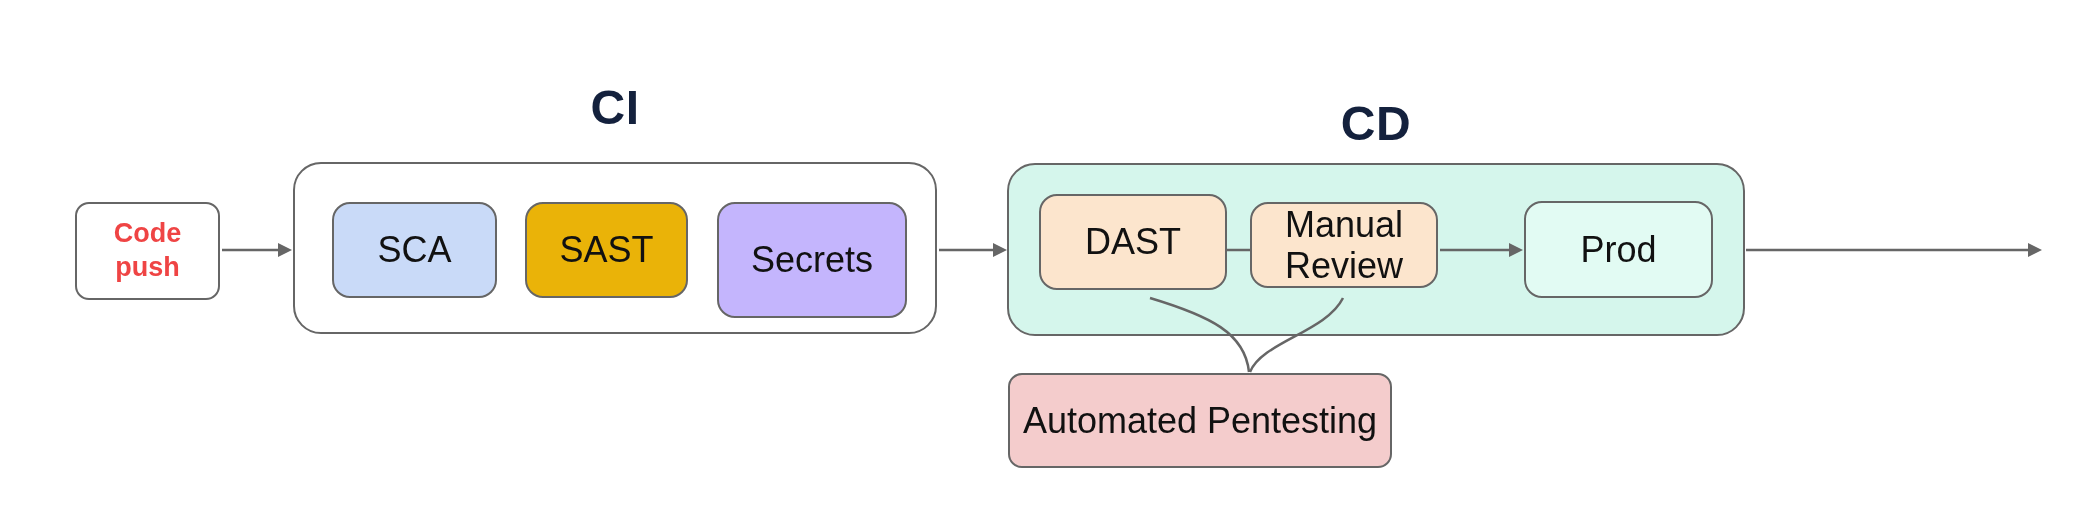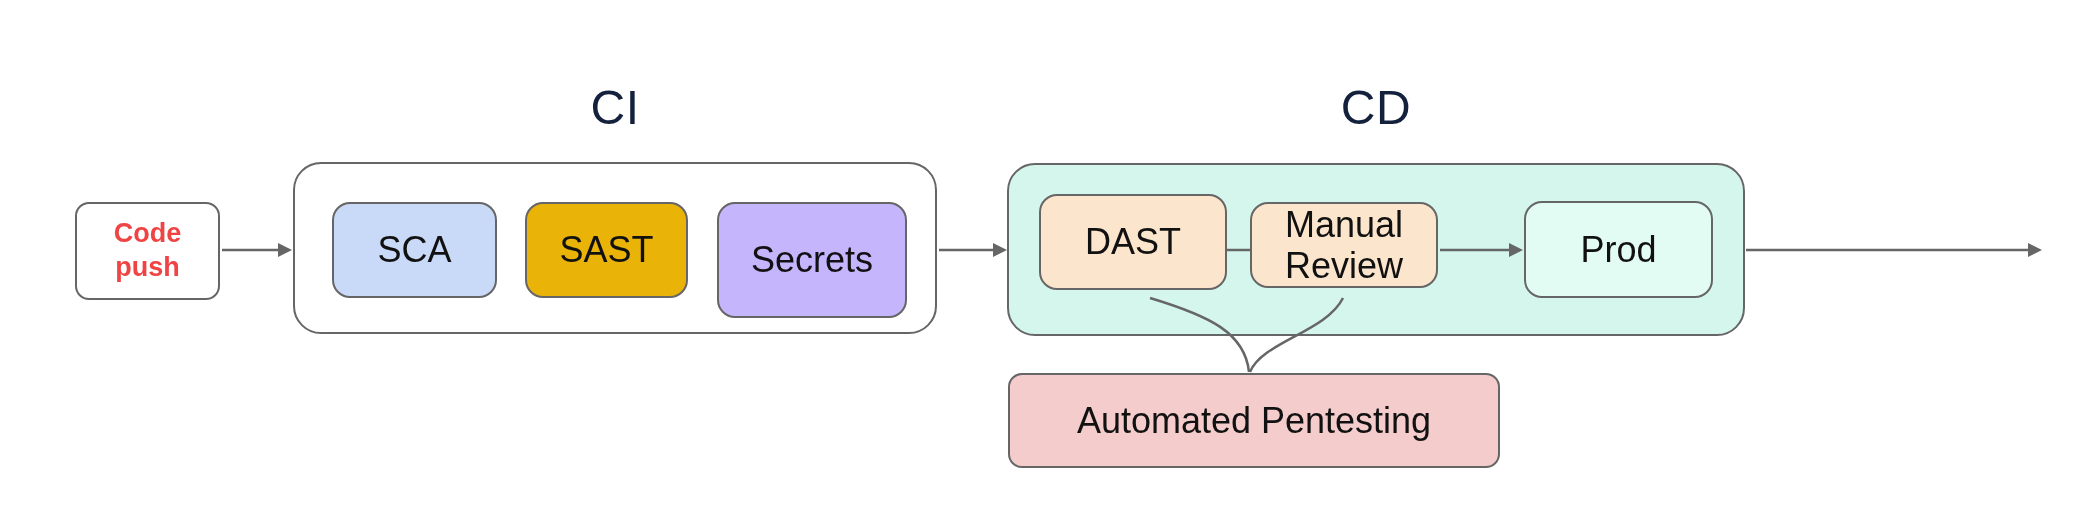--- a/index.html
+++ b/index.html
@@ -23,28 +23,28 @@
     border: 2.5px solid #666666;
     border-radius: 28px;
     z-index: 1;
   }
   .container.ci   { left: 293px;  top: 162px; width: 644px; height: 172px; background: #ffffff; }
   .container.cd   { left: 1007px; top: 163px; width: 738px; height: 173px; background: #d5f6ec; }
   .group-label {
     position: absolute;
     z-index: 3;
     font-size: 48px;
-    font-weight: normal;
+    font-weight: bold;
     color: #14213d;
     text-align: center;
     line-height: 52px;
     letter-spacing: 0.5px;
   }
   .group-label.ci { left: 293px;  top: 82px; width: 644px; }
-  .group-label.cd { left: 1007px; top: 82px; width: 738px; }
+  .group-label.cd { left: 1007px; top: 98px; width: 738px; }
   .node {
     position: absolute;
     box-sizing: border-box;
     border: 2px solid #666666;
     border-radius: 18px;
     display: flex;
     flex-direction: column;
     align-items: center;
     justify-content: center;
     text-align: center;
@@ -63,21 +63,21 @@
     color: #ef4444;
     line-height: 1.25;
   }
   .node.sca     { left: 332px;  top: 202px; width: 165px; height: 96px; background: #c9daf8; }
   .node.sast    { left: 525px;  top: 202px; width: 163px; height: 96px; background: #eab308; }
   .node.secrets { left: 717px;  top: 202px; width: 190px; height: 116px; background: #c4b5fd; }
   .node.dast    { left: 1039px; top: 194px; width: 188px; height: 96px; background: #fce5cd; }
   .node.manual-review { left: 1250px; top: 202px; width: 188px; height: 86px; background: #fce5cd; }
   .node.deploy-prod   { left: 1524px; top: 201px; width: 189px; height: 97px; background: #e2fbf3; }
   .node.pentest {
-    left: 1008px; top: 373px; width: 492px; height: 95px;
+    left: 1008px; top: 373px; width: 384px; height: 95px;
     background: #f4cccc;
     border-radius: 14px;
   }
   .stroke-line { stroke: #666666; stroke-width: 2.5; fill: none; }
   .arrow-head  { fill: #666666; stroke: none; }
 </style>
 </head>
 <body>
 
 <div class="canvas">

